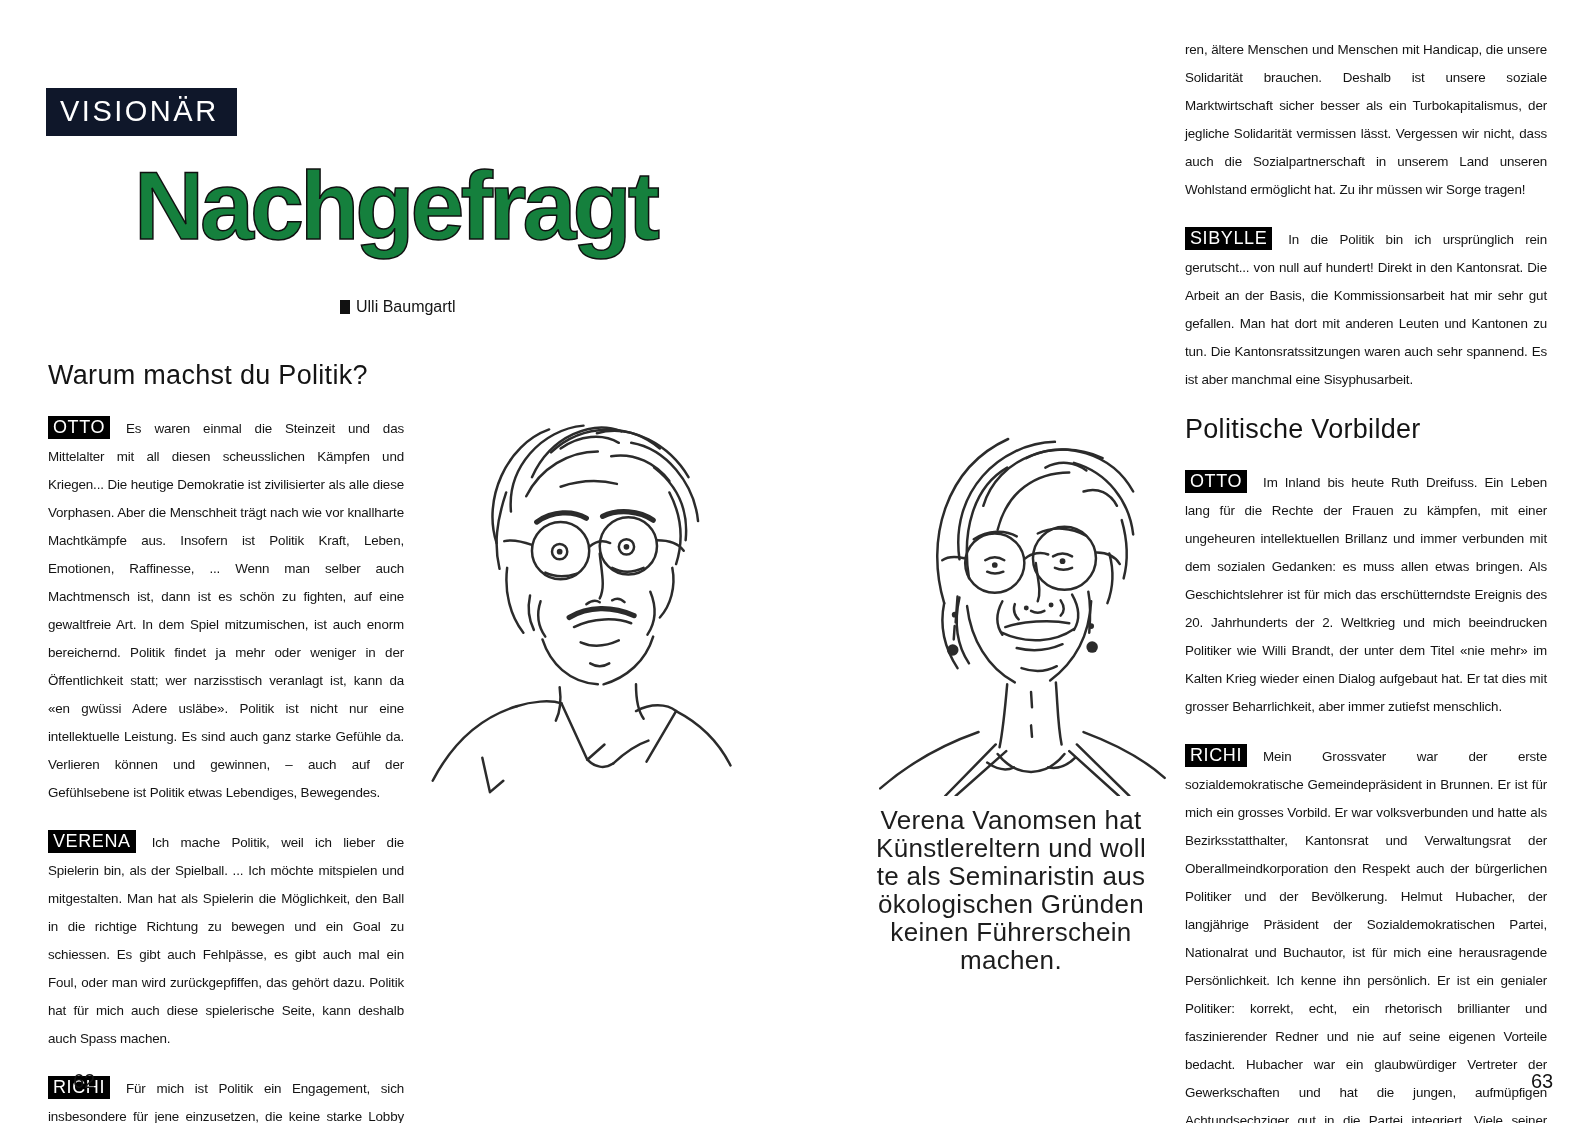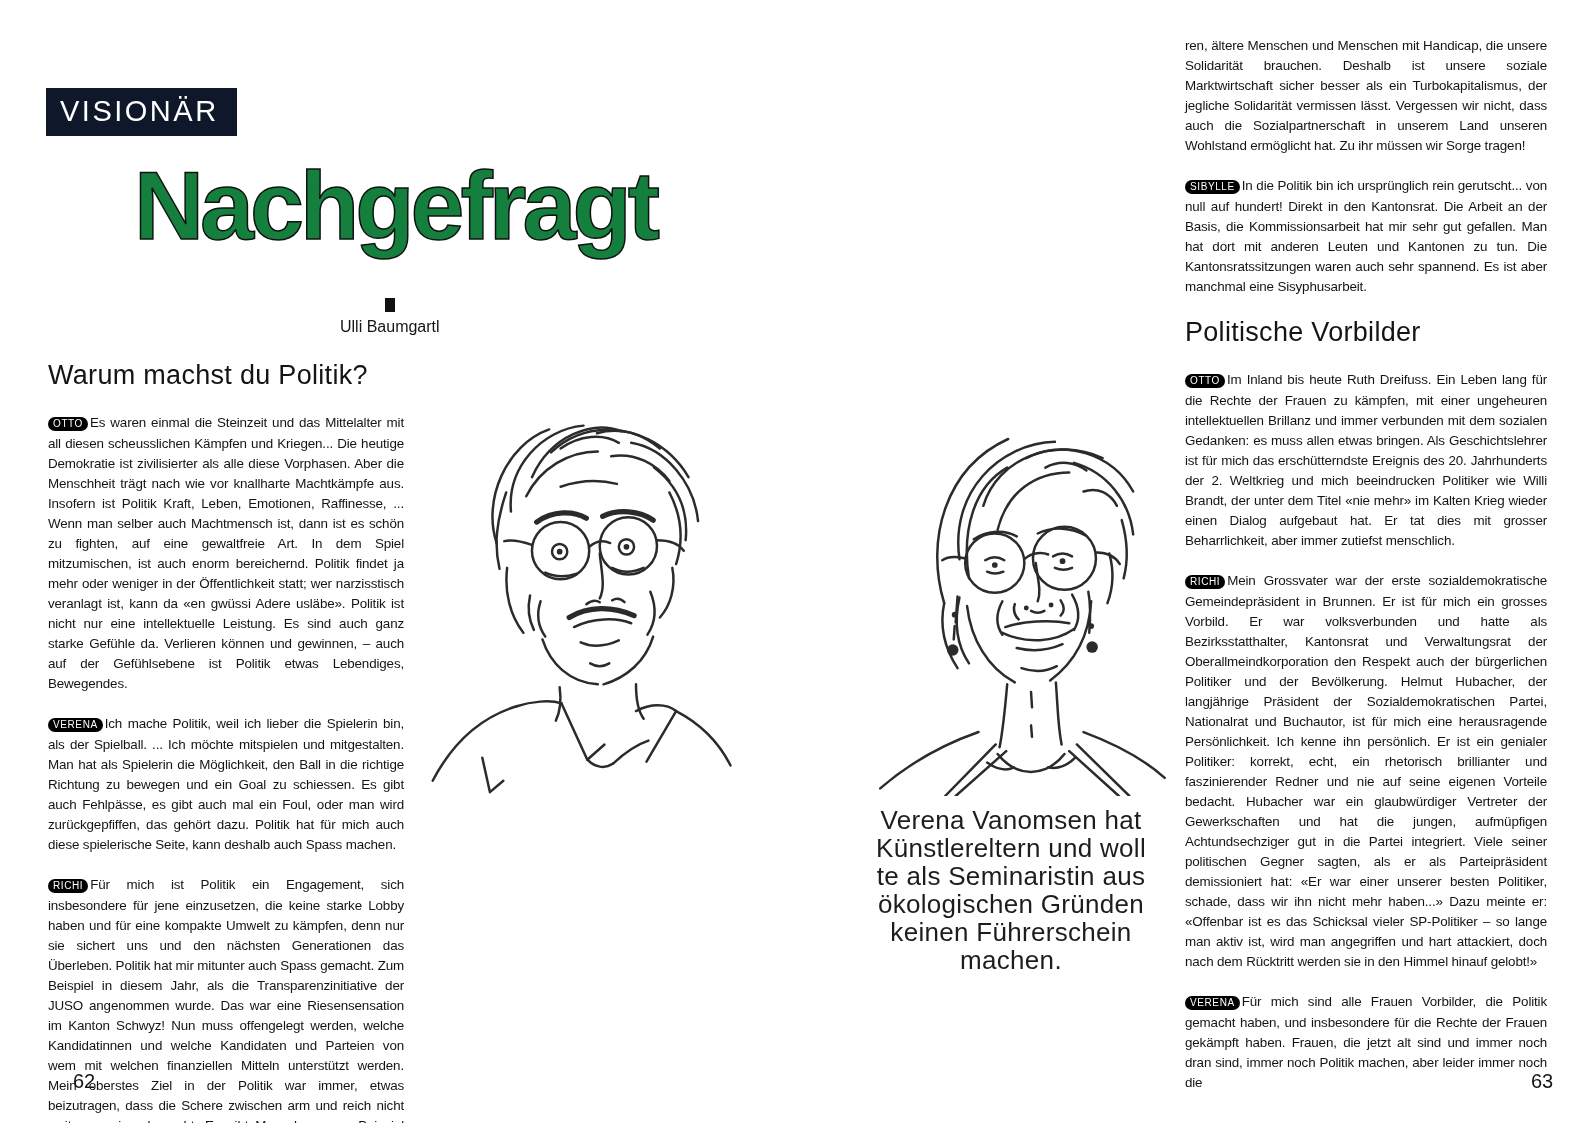--- a/index.html
+++ b/index.html
@@ -16,43 +16,43 @@
     font-weight: 400;
   }
   .title {
     position: absolute; left: 134px; top: 150px; margin: 0;
     font-size: 97px; font-weight: 800; letter-spacing: -4px;
     color: #15803d; -webkit-text-stroke: 1.5px #101010;
     white-space: nowrap;
   }
   .byline {
     position: absolute; left: 340px; top: 298px;
-    font-size: 16px; color: #141414; display: flex; align-items: center; gap: 6px; flex-direction: column;
+    font-size: 16px; color: #141414; display: flex; align-items: center; gap: 6px;
   }
   .byline-square { display: inline-block; width: 10px; height: 14px; background: #111; }
 
   .col { position: absolute; width: 356px; }
   .col-left  { left: 48px;  top: 360px; }
   .col-right { left: 1185px; top: 36px; width: 362px; }
 
   .section-heading {
     margin: 0 0 22px 0;
     font-size: 27px; font-weight: 400; letter-spacing: 0.3px; color: #141414;
   }
   .col-right .section-heading { margin: 10px 0 22px 0; }
 
   .body {
     margin: 0 0 20px 0;
-    font-size: 13.4px; line-height: 20px; letter-spacing: -0.15px;
+    font-size: 13.4px; line-height: 28px; letter-spacing: -0.15px;
     text-align: justify; color: #141414;
   }
   .tag {
     background: #000; color: #fff;
-    font-size: 10px; letter-spacing: 0.6px;
-    padding: 1px 5px 2px 5px; margin-right: 2px; border-radius: 8px;
+    font-size: 18px; letter-spacing: 0.6px;
+    padding: 1px 5px 2px 5px; margin-right: 16px;
   }
 
   .figure { position: absolute; margin: 0; }
   .figure-otto   { left: 404px; top: 376px; width: 338px; }
   .figure-verena { left: 846px; top: 376px; width: 330px; }
   .figure svg { display: block; margin: 0 auto; }
   .sketch { stroke: #2b2b2b; stroke-width: 2.6; fill: none; stroke-linecap: round; stroke-linejoin: round; }
   .sketch-thick { stroke-width: 5.5; }
   .sketch-fill { fill: #2b2b2b; stroke: none; }
 

